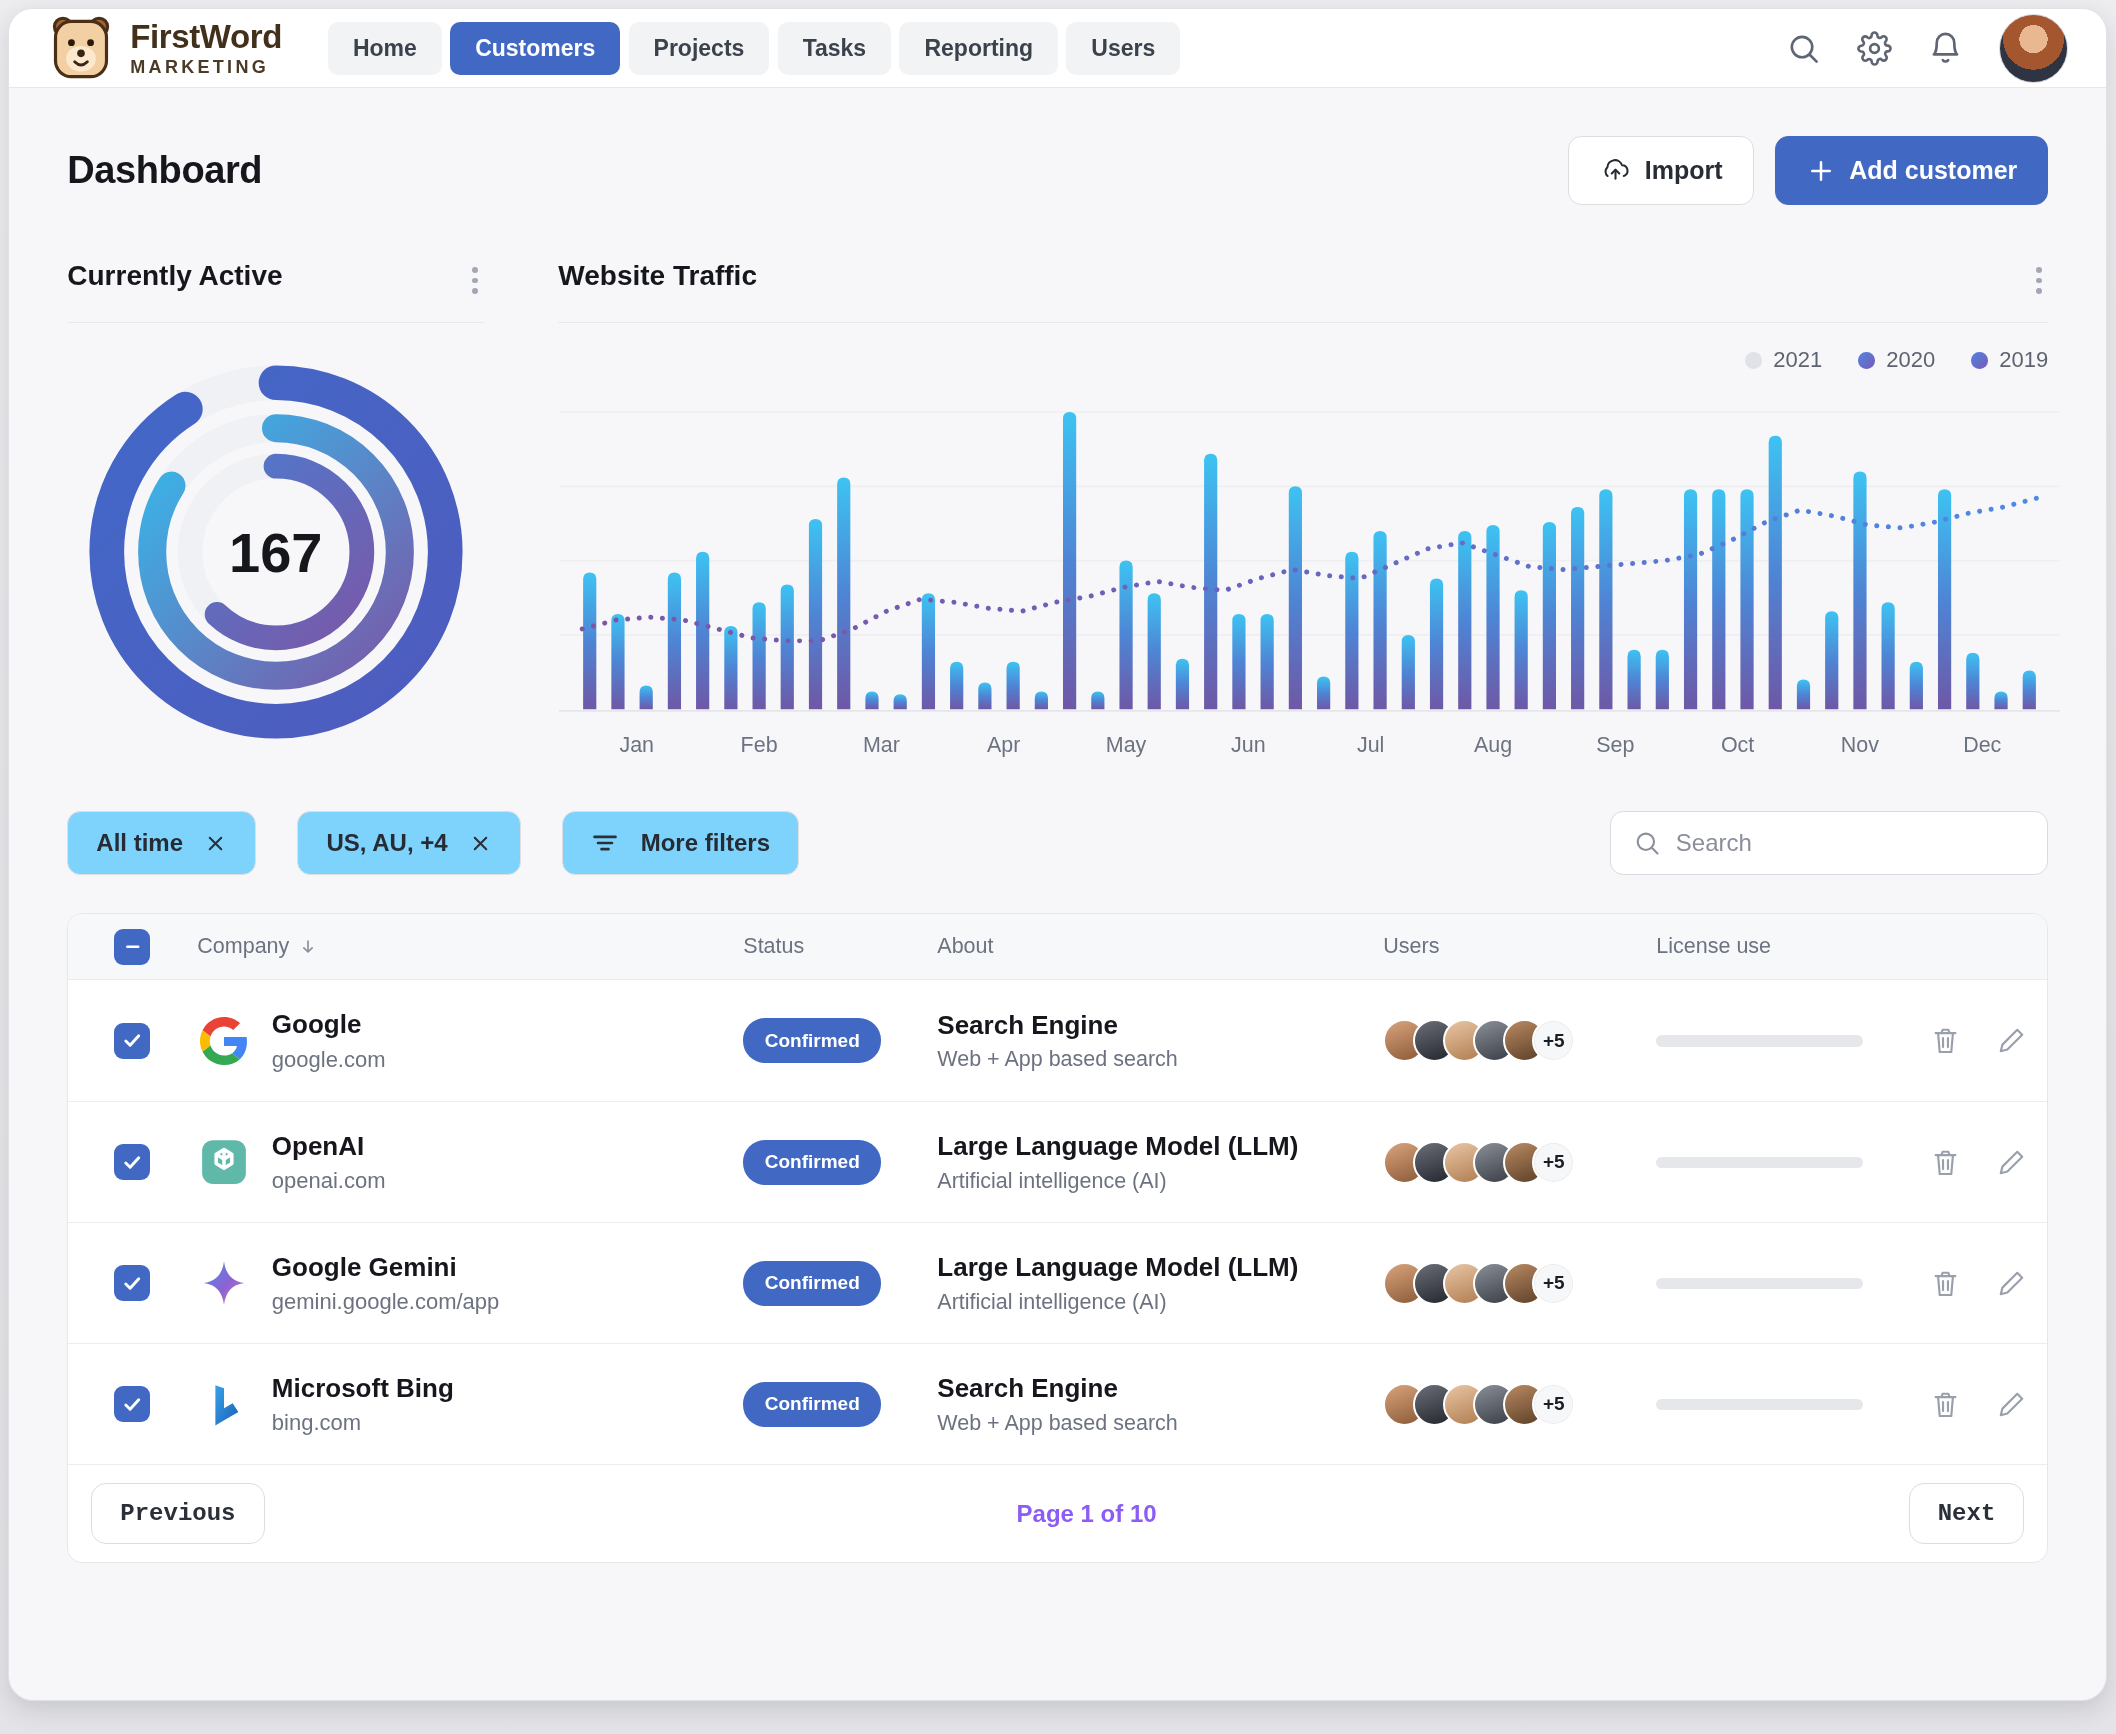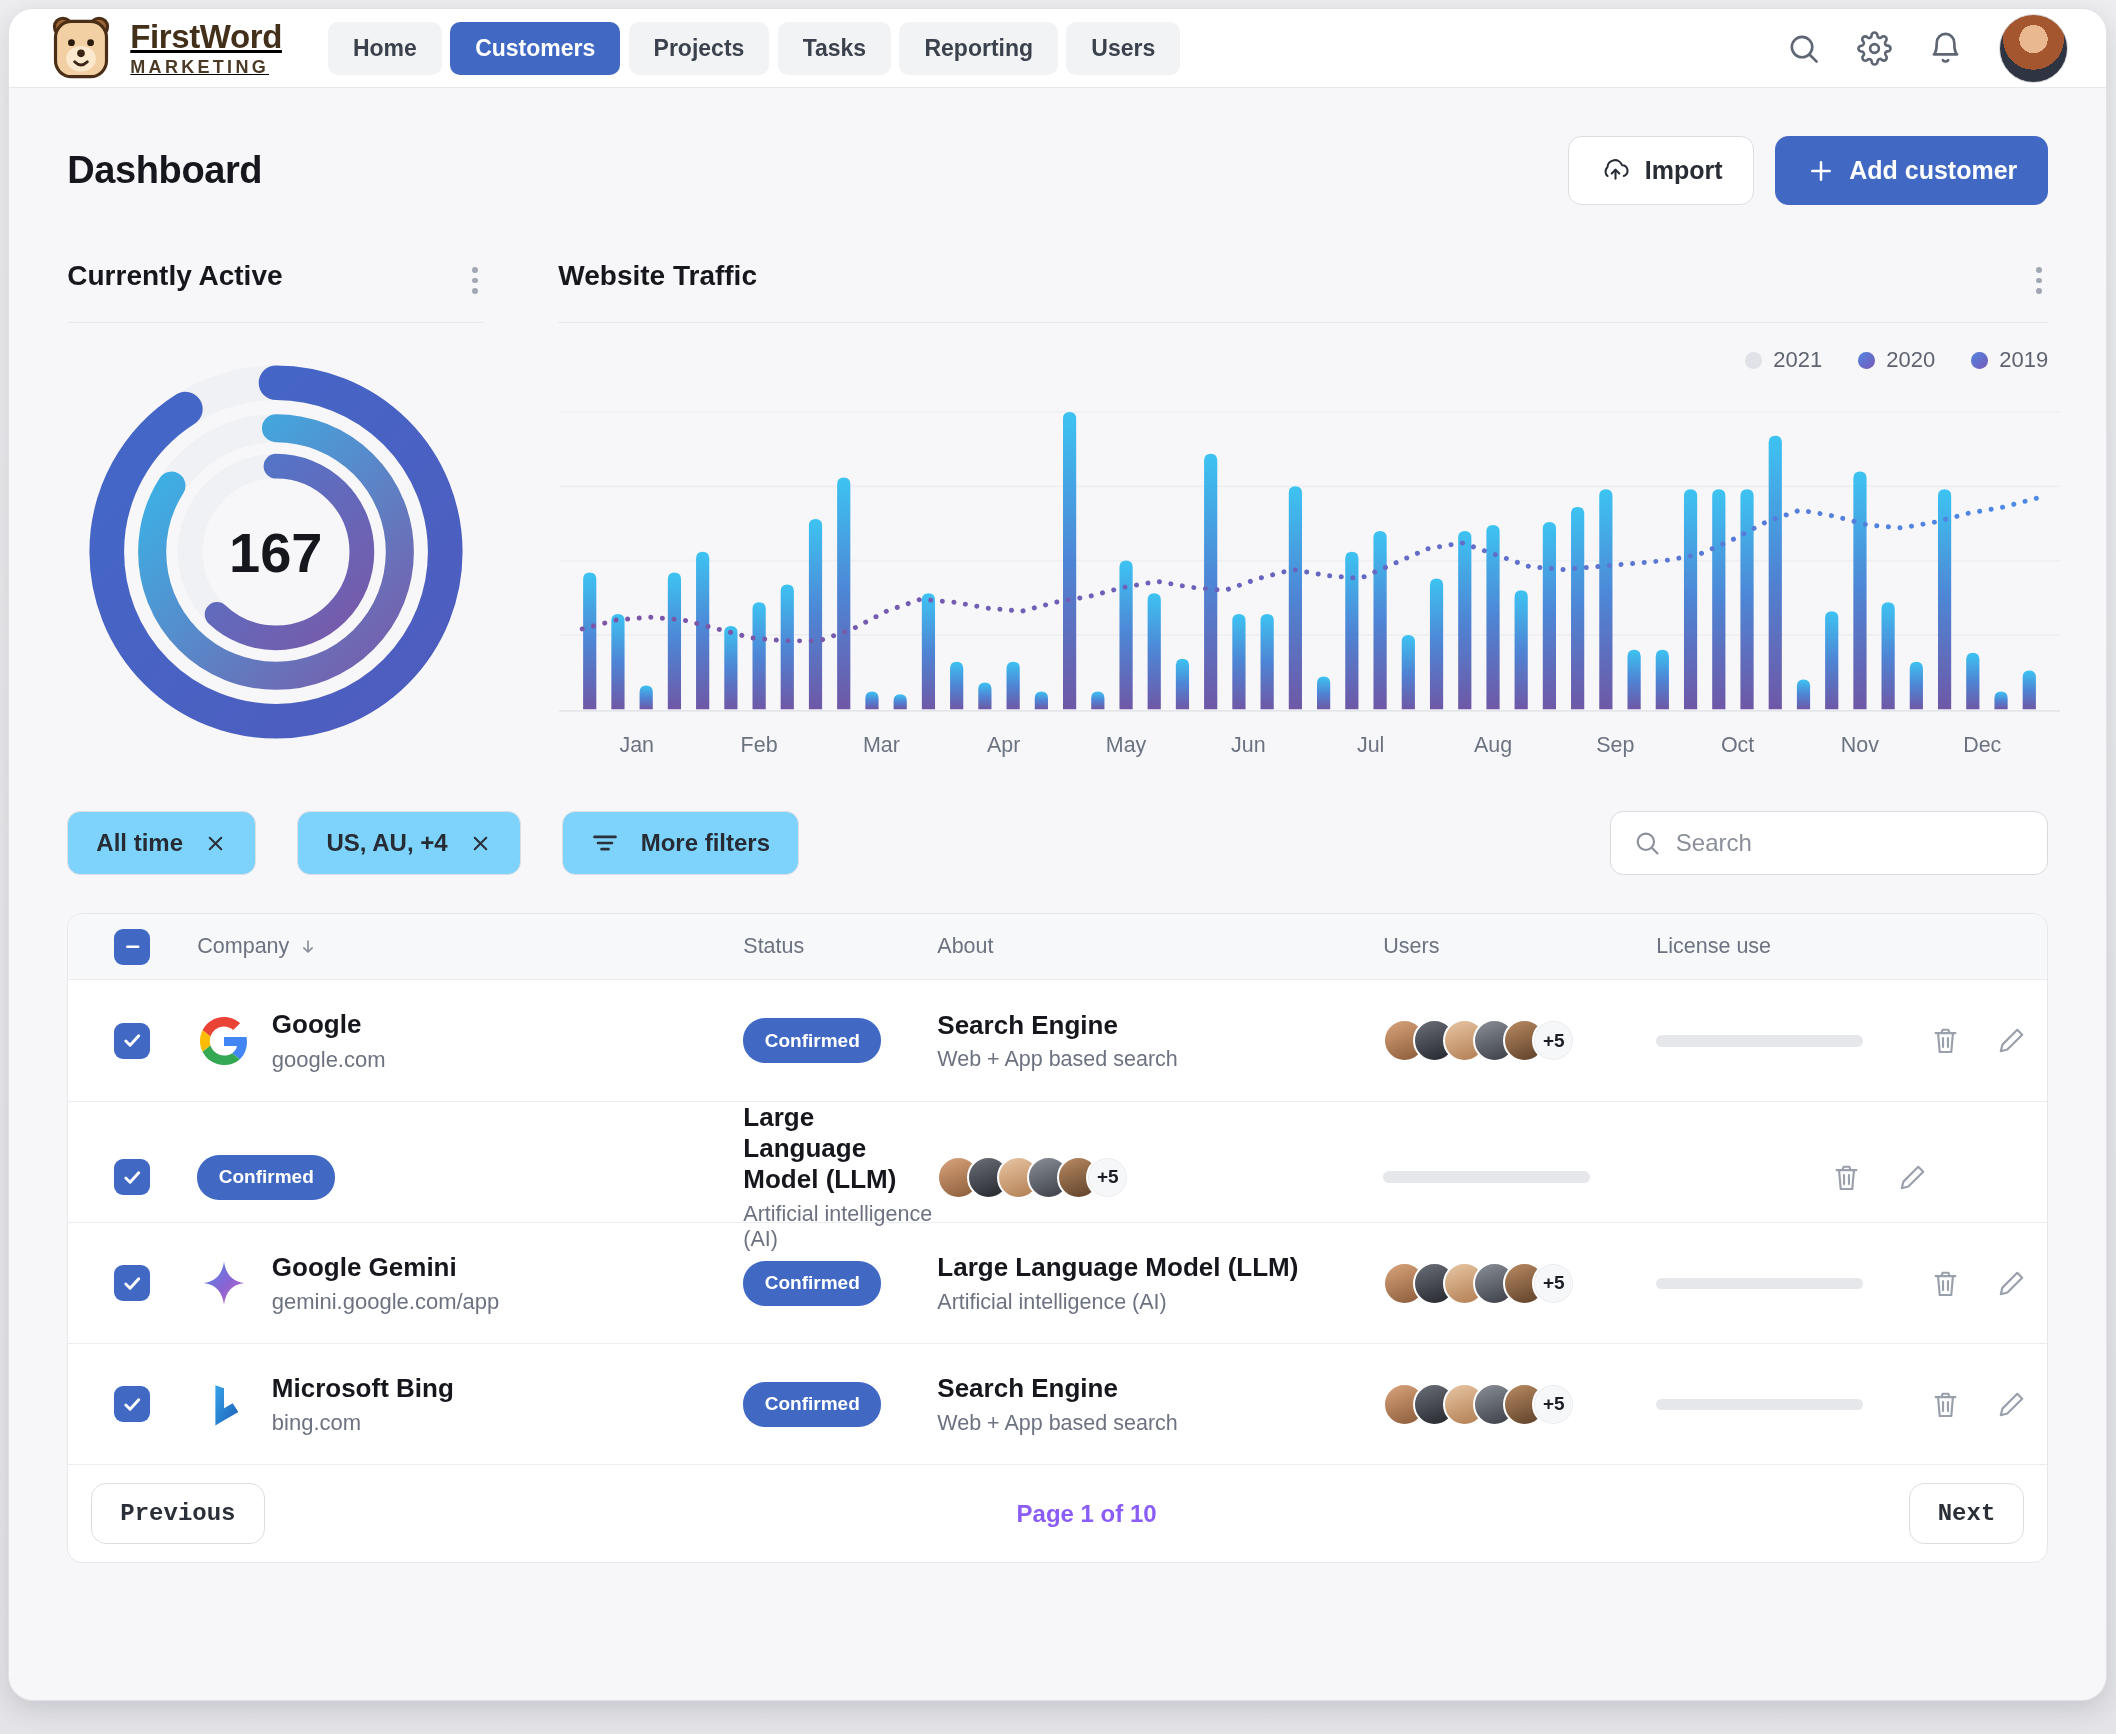--- a/index.html
+++ b/index.html
@@ -2,21 +2,21 @@
 <html style="font-size:13.2px"><head>
 <meta charset="utf-8">
 <style>
   *{box-sizing:border-box;margin:0;padding:0;}
   html,body{width:2116px;height:1735px;overflow:hidden;}
   body{font-family:"Liberation Sans",sans-serif;background:#e7e7ea;}
   .stage{position:relative;width:2116px;height:1735px;background:linear-gradient(180deg,#ededf0 0%,#e4e4e8 100%);}
   .window{position:absolute;left:8.3px;top:8.3px;width:2099px;height:1693px;background:#f7f7f9;border:0.8px solid #e2e2e6;border-radius:25px;box-shadow:0 8.3px 25px rgba(30,32,40,.14);overflow:hidden;display:flex;flex-direction:column;}
   
   .topbar{height:79px;flex:0 0 79px;background:#ffffff;border-bottom:0.8px solid #e8e8ec;display:flex;align-items:center;padding:0 38px;}
-  .brand{display:flex;align-items:center;gap:15px;text-decoration:underline;}
+  .brand{display:flex;align-items:center;gap:15px;}
   .brand-text{display:flex;flex-direction:column;line-height:1;}
   .brand-name{font-size:33px;font-weight:800;color:#42301a;letter-spacing:-0.4px;}
   .brand-sub{font-size:18px;font-weight:600;color:#4b3a26;letter-spacing:3.3px;margin-top:5px;}
   .nav{display:flex;gap:8.3px;margin-left:46px;}
   .nav-pill{height:53px;padding:0 25px;border:none;border-radius:10px;background:#f2f3f5;color:#3c424d;font-family:inherit;font-size:23px;font-weight:600;display:flex;align-items:center;cursor:pointer;}
   .nav-pill.active{background:#4169c4;color:#ffffff;}
   .topbar-right{margin-left:auto;display:flex;align-items:center;gap:36px;}
   .icon-btn{background:none;border:none;cursor:pointer;display:flex;align-items:center;justify-content:center;}
   .icon-btn svg{stroke:#5f6673;}
   .avatar{width:69px;height:69px;border-radius:50%;background:radial-gradient(circle at 50% 36%, #e9b890 0 26%, #a4562e 26% 56%, #2e3442 56% 100%);border:0.8px solid #d9d9de;}
@@ -416,20 +416,35 @@
     </div>
   </div>
             <div class="tgrid trow">
     <div>
                 <button class="checkbox">
                   <svg width="23" height="23" viewBox="0 0 24 24" fill="none" stroke="#fff" stroke-width="3" stroke-linecap="round" stroke-linejoin="round">
                     <path d="M5 12.5l4.5 4.5 9-10"></path>
                   </svg>
                 </button>
               </div>
+    <div class="company-cell">
+      <span class="logo-box">
+                  <svg width="50" height="50" viewBox="0 0 64 64">
+    <rect x="4" y="4" width="56" height="56" rx="14" fill="#5fb8a8"></rect>
+    <g stroke="#ffffff" stroke-width="4.5" fill="none" stroke-linejoin="round">
+      <path d="M32 16l10 6v12l-10 6-10-6V22z"></path>
+      <path d="M32 16v12M42 22l-10 6M22 22l10 6M32 40V28"></path>
+    </g>
+                  </svg>
+                </span>
+      <span style="min-width:0">
+        <div class="company-name">OpenAI</div>
+        <div class="company-domain">openai.com</div>
+      </span>
+    </div>
     <div><span class="pill">Confirmed</span></div>
     <div>
       <div class="about-title">Large Language Model (LLM)</div>
       <div class="about-sub">Artificial intelligence (AI)</div>
     </div>
     <div class="users-cell">
                 <span class="uavatar" style="background:linear-gradient(160deg,#d9a47c,#8a5a38)"></span>
                 <span class="uavatar" style="background:linear-gradient(160deg,#6b6f78,#23252c)"></span>
                 <span class="uavatar" style="background:linear-gradient(160deg,#e8c6a4,#b07c50)"></span>
                 <span class="uavatar" style="background:linear-gradient(160deg,#8a8f98,#3a3d46)"></span>

